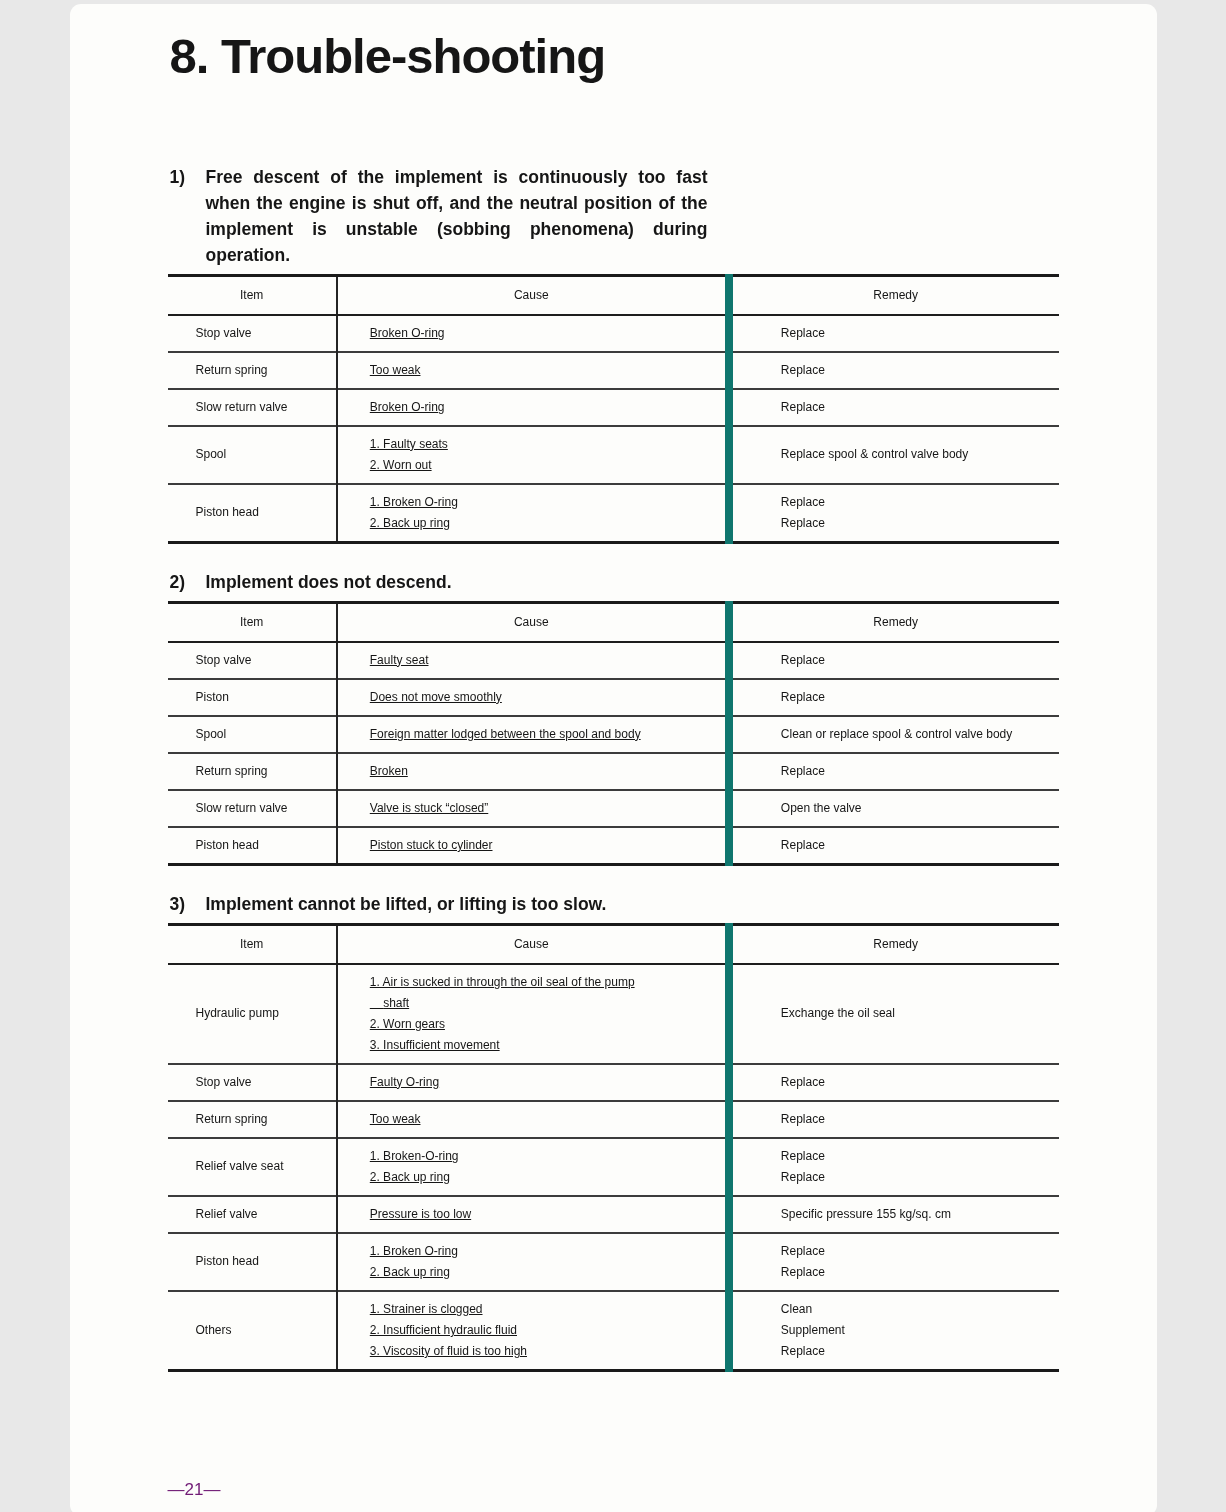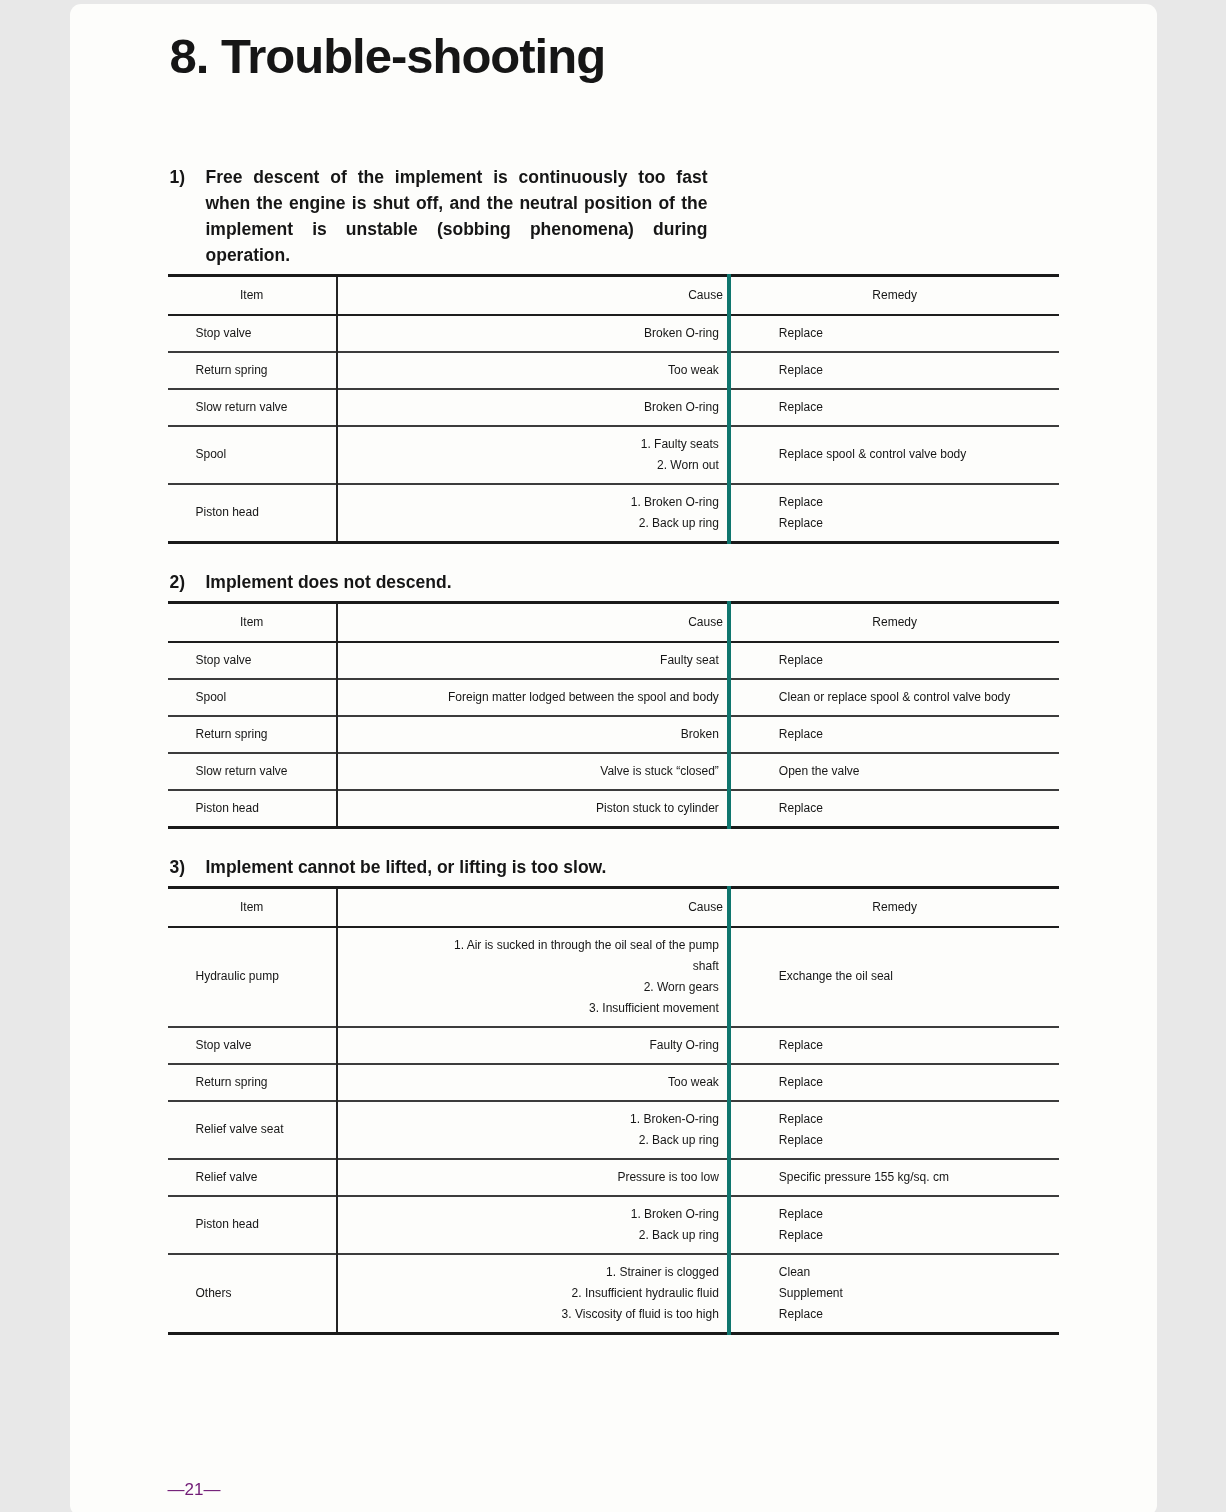--- a/index.html
+++ b/index.html
@@ -53,23 +53,23 @@
     border-bottom: 2.5px solid #1d1d1d;
   }
   .ts-table td {
     padding: 7px 8px;
     line-height: 21px;
     vertical-align: middle;
     white-space: pre-wrap;
   }
   .ts-table tbody tr + tr td { border-top: 2px solid #3c3c3c; }
   .ts-table th:nth-child(1), .ts-table td:nth-child(1) { border-right: 2px solid #242424; }
-  .ts-table th:nth-child(2), .ts-table td:nth-child(2) { border-right: 4px solid #0f766e; text-align: right; }
+  .ts-table th:nth-child(2), .ts-table td:nth-child(2) { border-right: 8px solid #0f766e; }
   .ts-table td.col-item   { padding-left: 28px; }
-  .ts-table td.col-cause  { padding-left: 22px; }
+  .ts-table td.col-cause  { padding-left: 32px; text-decoration: underline; }
   .ts-table td.col-remedy { padding-left: 48px; }
   .col-w-item   { width: 19%; }
   .col-w-cause  { width: 44%; }
   .col-w-remedy { width: 37%; }
   .page-number {
     position: absolute;
     left: 98px;
     bottom: 16px;
     font-size: 17px;
     color: #701a75;
@@ -151,20 +151,25 @@
                 <th>Remedy</th>
               </tr>
       </thead>
       <tbody>
               <tr>
                 <td class="col-item">Stop valve</td>
                 <td class="col-cause">Faulty seat</td>
                 <td class="col-remedy">Replace</td>
               </tr>
               <tr>
+                <td class="col-item">Piston</td>
+                <td class="col-cause">Does not move smoothly</td>
+                <td class="col-remedy">Replace</td>
+              </tr>
+              <tr>
                 <td class="col-item">Spool</td>
                 <td class="col-cause">Foreign matter lodged between the spool and body</td>
                 <td class="col-remedy">Clean or replace spool &amp; control valve body</td>
               </tr>
               <tr>
                 <td class="col-item">Return spring</td>
                 <td class="col-cause">Broken</td>
                 <td class="col-remedy">Replace</td>
               </tr>
               <tr>

